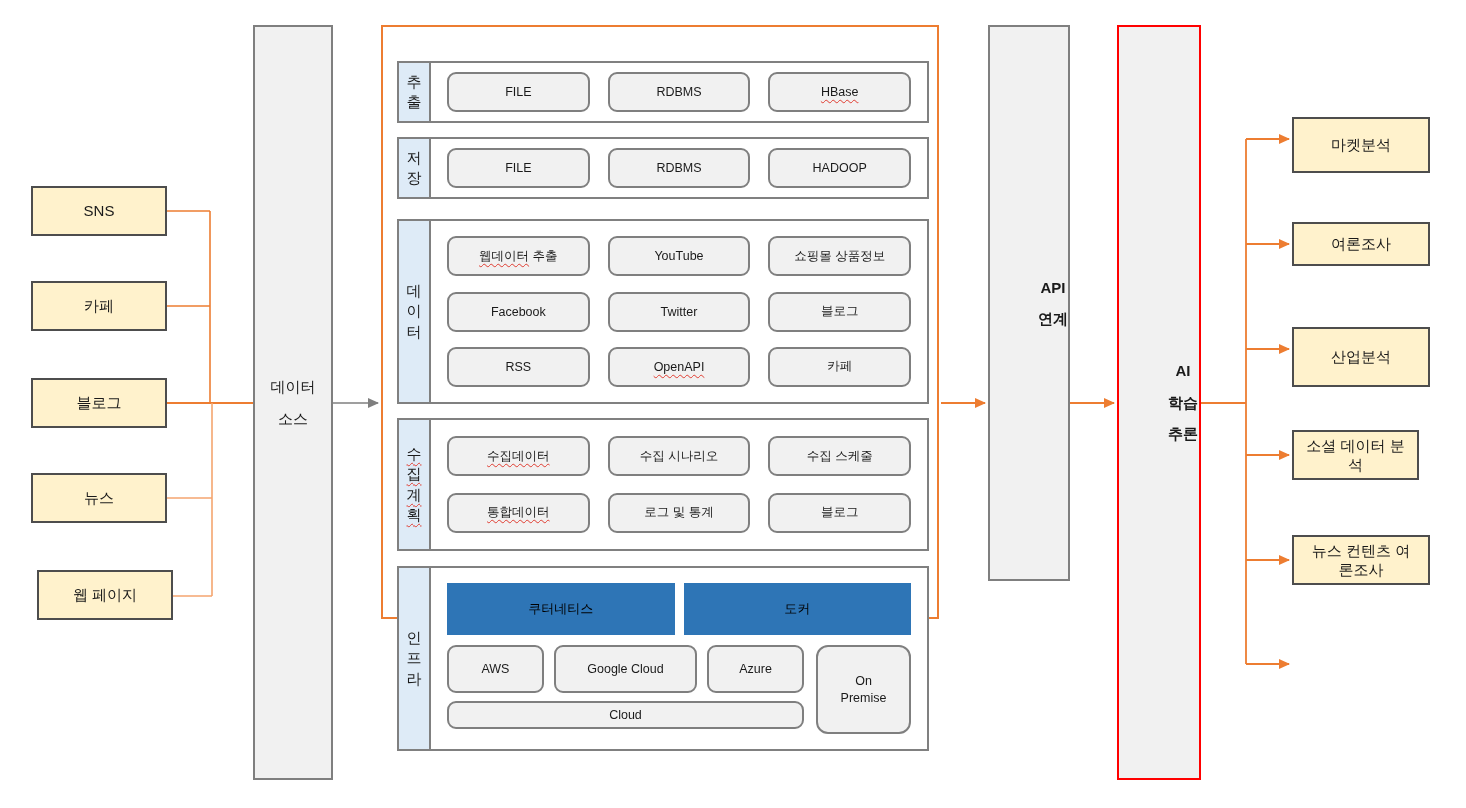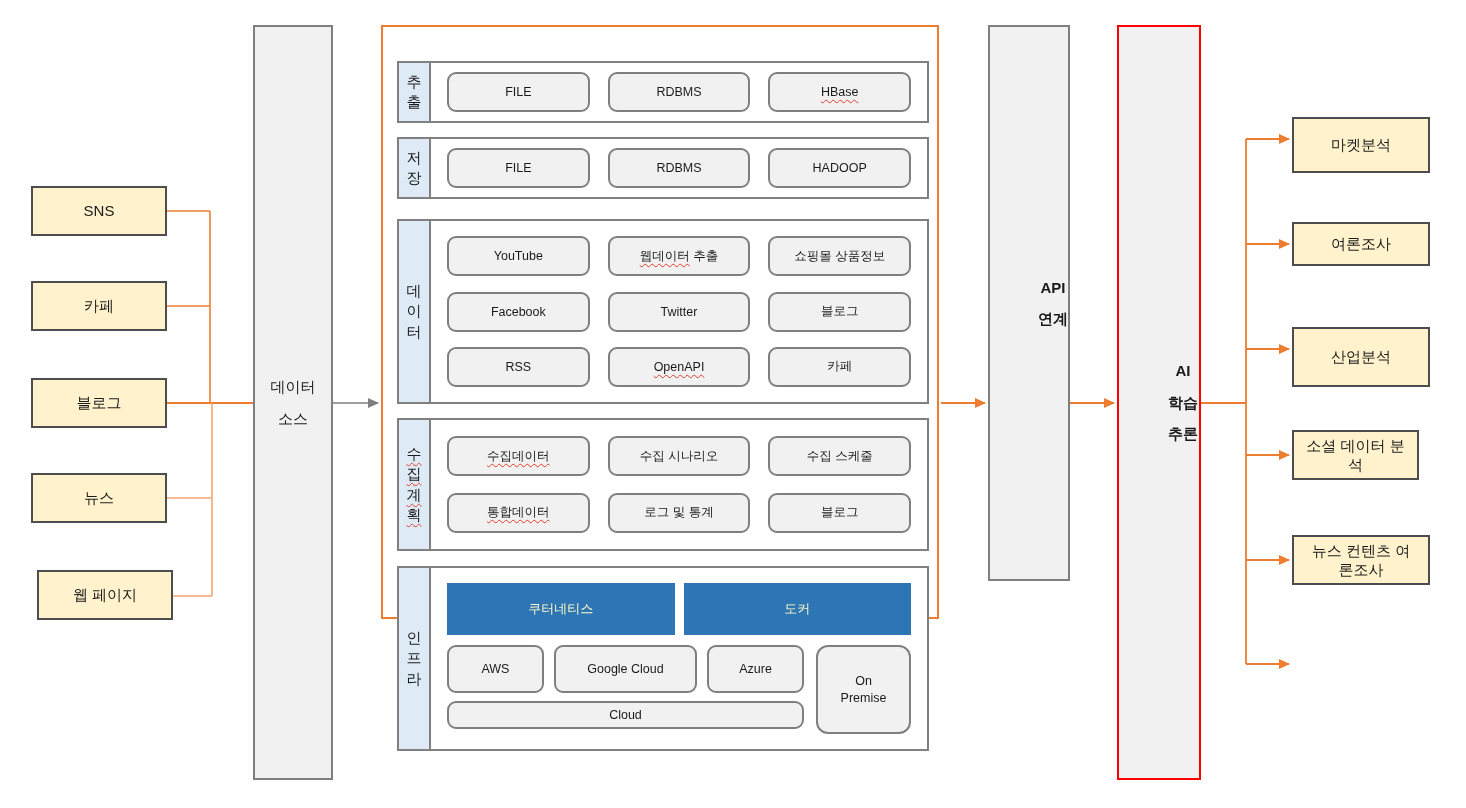--- a/index.html
+++ b/index.html
@@ -37,21 +37,21 @@
   .item{box-sizing:border-box;background:#F1F1F1;border:2px solid #7F7F7F;border-radius:9px;
         display:flex;align-items:center;justify-content:center;font-size:12.5px;text-align:center;}
 
   
   .sq{text-decoration-line:underline;text-decoration-style:wavy;text-decoration-color:#E03C31;
       text-decoration-thickness:1px;text-underline-offset:3px;}
 
   
   .infra-content{flex:1;display:flex;flex-direction:column;gap:10px;padding:15px 16px;box-sizing:border-box;}
   .infra-platforms{display:flex;gap:9px;height:52px;flex:0 0 52px;}
-  .pbox{flex:1;background:#2E75B6;color:#fef9c3;font-size:13px;display:flex;align-items:center;
+  .pbox{flex:1;background:#2E75B6;color:#000000;font-size:13px;display:flex;align-items:center;
         justify-content:center;}
   .infra-lower{display:flex;gap:12px;flex:1;}
   .infra-left{flex:1;display:flex;flex-direction:column;gap:8px;}
   .infra-clouds{display:flex;gap:10px;height:48px;flex:0 0 48px;}
   .infra-clouds .item:nth-child(1){flex:1;}
   .infra-clouds .item:nth-child(2){flex:1.5;}
   .infra-clouds .item:nth-child(3){flex:1;}
   .cloud-bar{height:28px;flex:0 0 28px;}
   .on-premise{flex:0 0 95px;border-radius:12px;line-height:1.35;}
 </style>
@@ -148,24 +148,24 @@
           </div>
       </div>
     </div>
 
     <div class="prow" style="top:192px;height:185px;">
       <div class="prow-label">
           <span>데이터</span>
         </div>
       <div class="prow-content">
         <div class="item">
+            <span><span class="sq">웹데이터</span><span> 추출</span></span>
+          </div>
+        <div class="item">
             <span>YouTube</span>
-          </div>
-        <div class="item">
-            <span><span class="sq">웹데이터</span><span> 추출</span></span>
           </div>
         <div class="item">
             <span>쇼핑몰 상품정보</span>
           </div>
         <div class="item">
             <span>Facebook</span>
           </div>
         <div class="item">
             <span>Twitter</span>
           </div>

